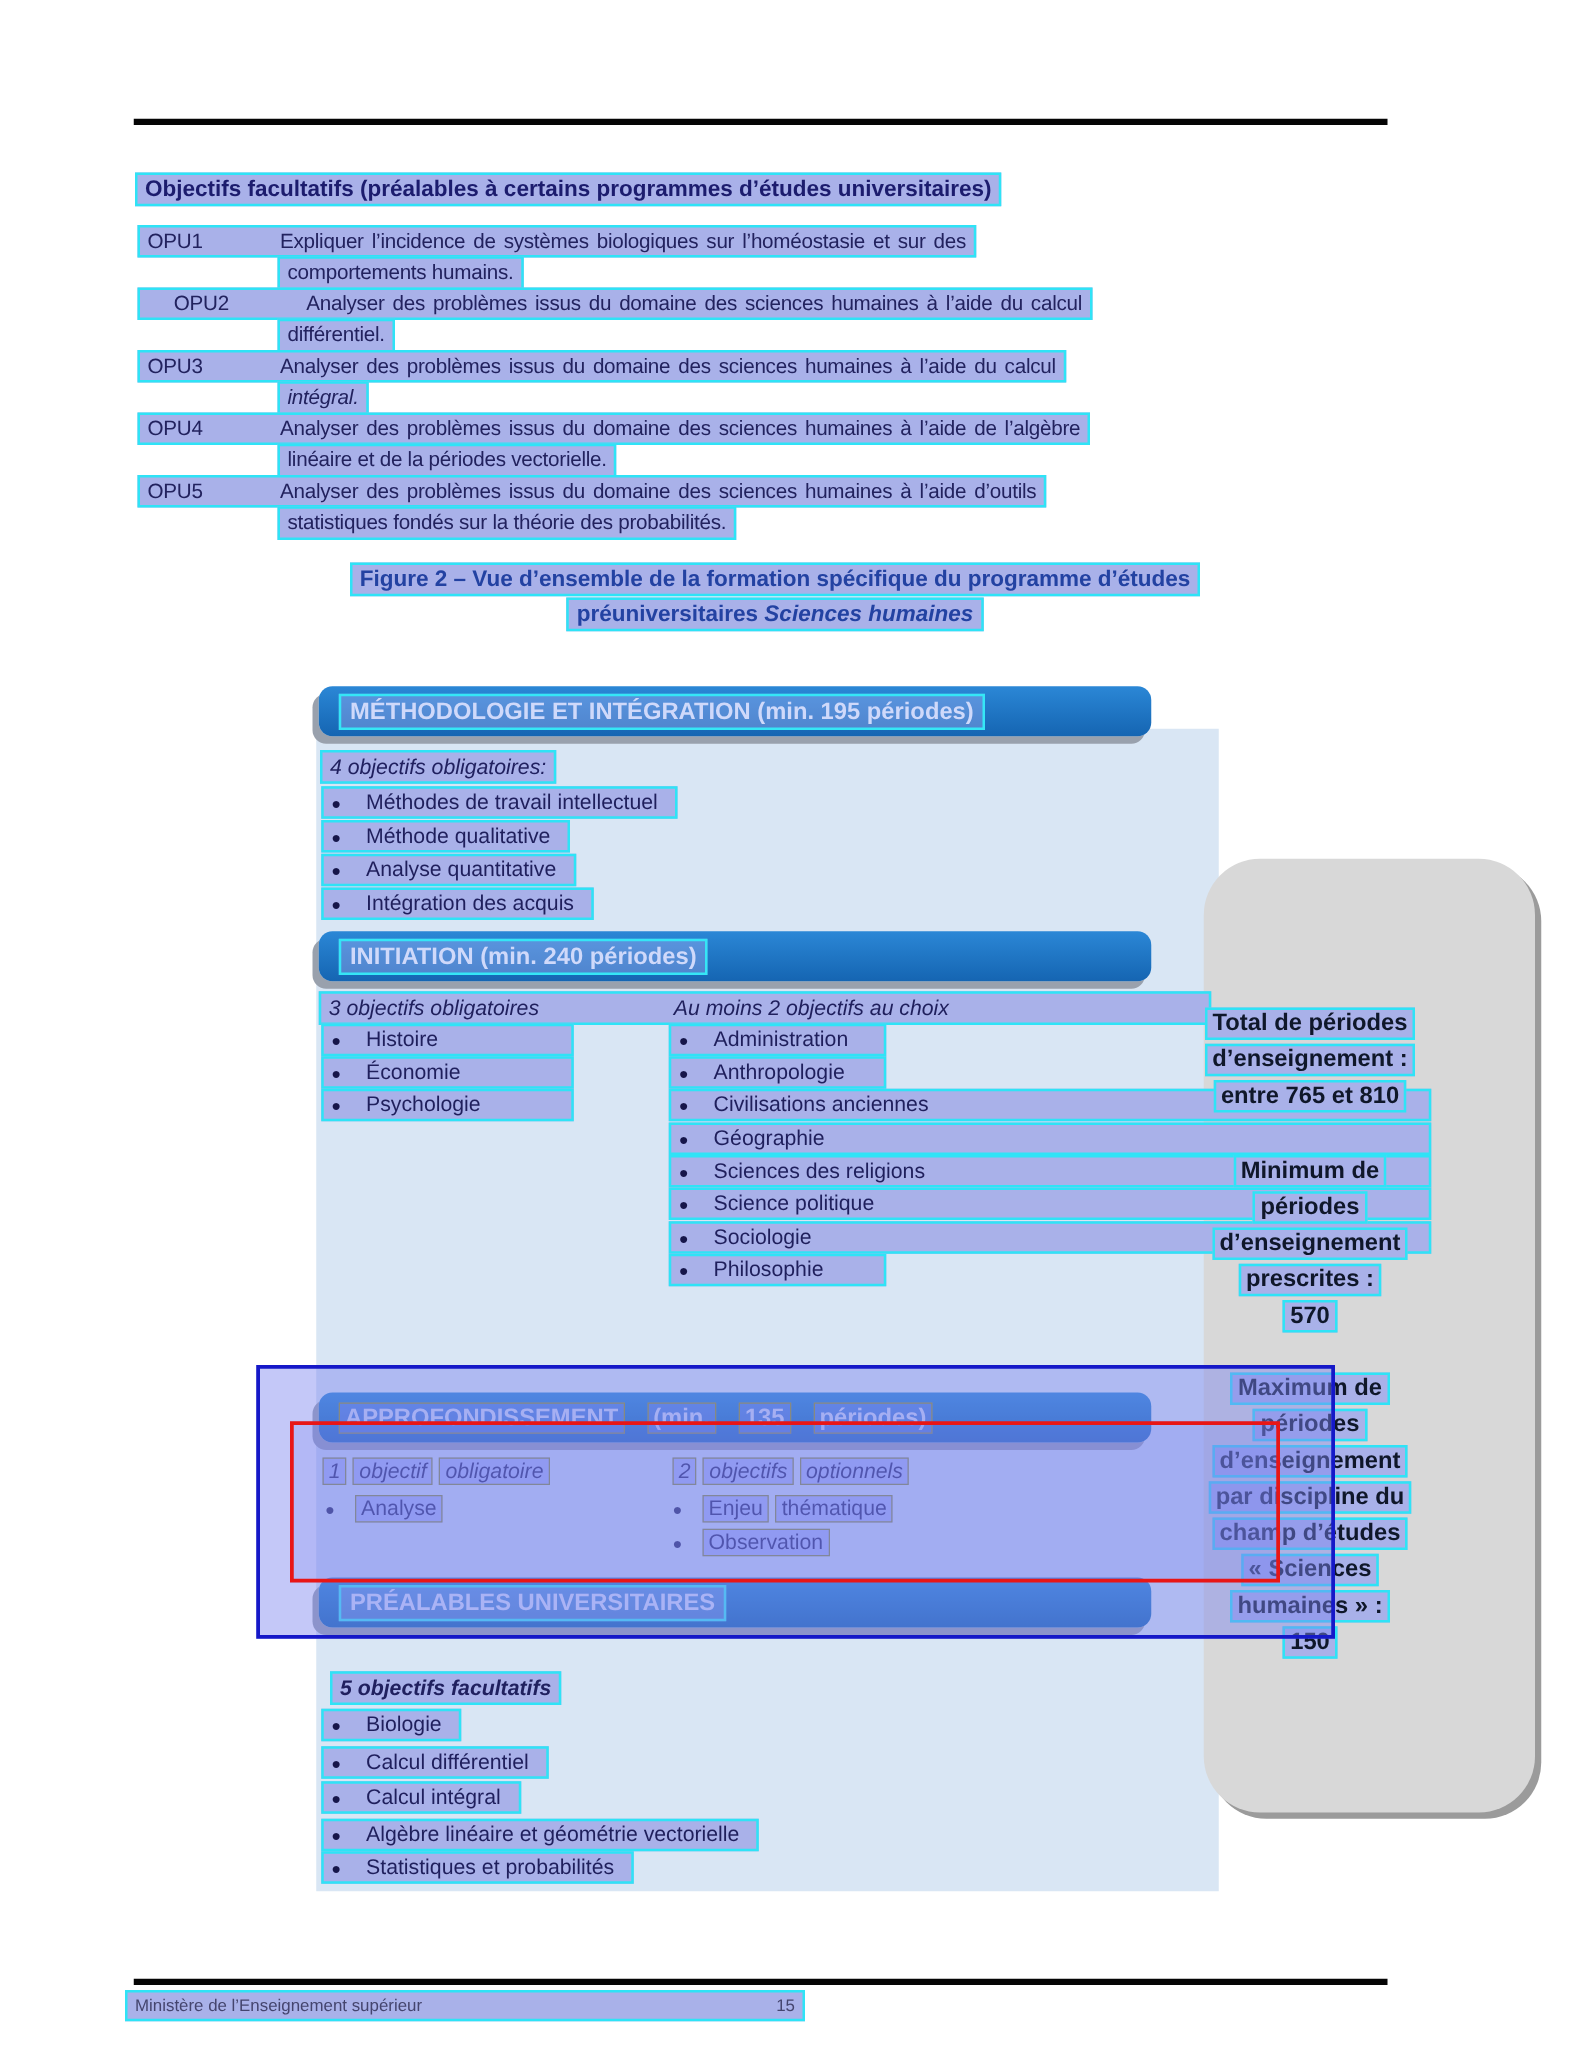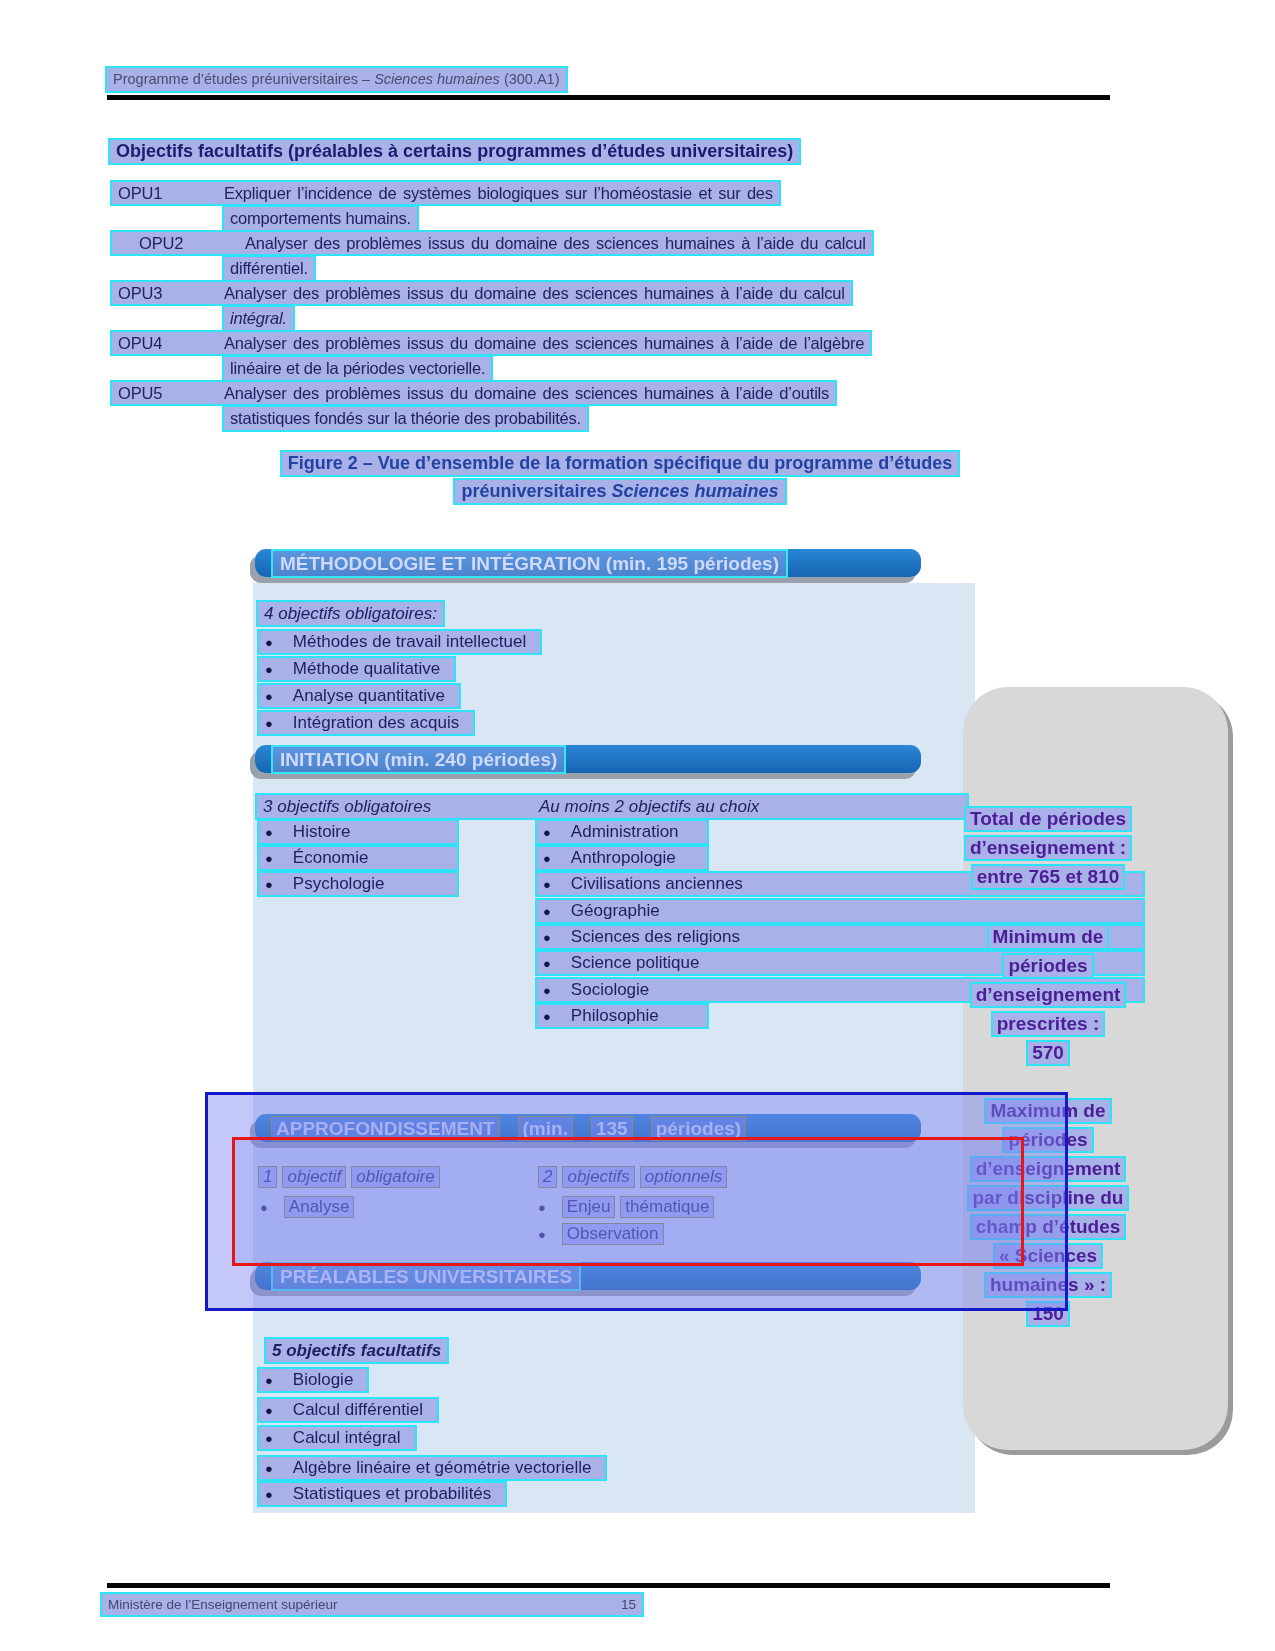--- a/index.html
+++ b/index.html
@@ -23,21 +23,21 @@
   .opu-code{width:106px;flex:0 0 auto;}
   .opu-l2{position:absolute;font-size:16.5px;letter-spacing:-0.2px;color:#22225e;}
 
   .doc-title{font-weight:bold;font-size:18px;color:#1c1c6e;}
   .caption{font-weight:bold;font-size:18px;color:#2342a2;}
 
   
   .panel{position:absolute;background:#d9e6f4;}
   .graybox{position:absolute;background:#d8d8d8;border-radius:45px;
            box-shadow:5px 5px 0 #9b9b9b;}
-  .bar{position:absolute;height:28px;border-radius:11px;
+  .bar{position:absolute;height:40px;border-radius:11px;
        background:linear-gradient(#2b87d6,#1565b2);
        box-shadow:-5px 6px 0 #99a1ad;display:flex;align-items:center;padding-left:16px;}
   .bar-title{font-weight:bold;font-size:19px;color:#cfd9fa;background:rgba(170,180,244,.38);
              border:2px solid #35e6f6;padding:1px 7px;line-height:23px;white-space:nowrap;}
 
   .subt{font-style:italic;font-size:17px;}
   .item{position:absolute;display:flex;align-items:center;background:#a9b1e9;
         border:2px solid #2fe3f6;height:22px;padding:0 14px 0 6px;font-size:17px;
         white-space:nowrap;color:#1f1f5c;}
   .item .blt{font-size:13px;margin-right:20px;color:#16164a;}
@@ -63,31 +63,28 @@
 
   
   .ov-blue{position:absolute;left:205px;top:1092px;width:857px;height:213px;
            background:rgba(124,134,240,.45);border:3px solid #1518c8;z-index:40;}
   .ov-red{position:absolute;left:232px;top:1137px;width:786px;height:123px;
           background:rgba(118,128,240,.22);border:3px solid #e81616;z-index:41;}
 
   
   .side{position:absolute;left:936px;width:224px;text-align:center;z-index:5;}
   .sideline{height:29px;}
-  .sideline .hl{font-weight:bold;font-size:19px;color:#4c1d95;line-height:22px;
+  .sideline .hl{font-weight:bold;font-size:19px;color:#0f172a;line-height:22px;
                 padding:0 4px;}
 </style>
 </head>
 <body>
 
 <div id="page">
 
-  <div class="abs hl runhead" style="left:105px;top:66px;">
-    <span>Programme d’études préuniversitaires – </span><span style="font-style:italic">Sciences humaines</span><span> (300.A1)</span>
-  </div>
   <div class="rule" style="left:107px;top:95px;width:1003px;"></div>
 
   <div class="abs hl doc-title" style="left:108px;top:138px;">Objectifs facultatifs (préalables à certains programmes d’études universitaires)</div>
 
   <div class="opu-row" style="left:110px;top:180px;">
     <span class="opu-code">OPU1</span>
     <span>Expliquer l’incidence de systèmes biologiques sur l’homéostasie et sur des</span>
   </div>
   <div class="opu-l2 hl" style="left:222px;top:205px;">comportements humains.</div>
 

